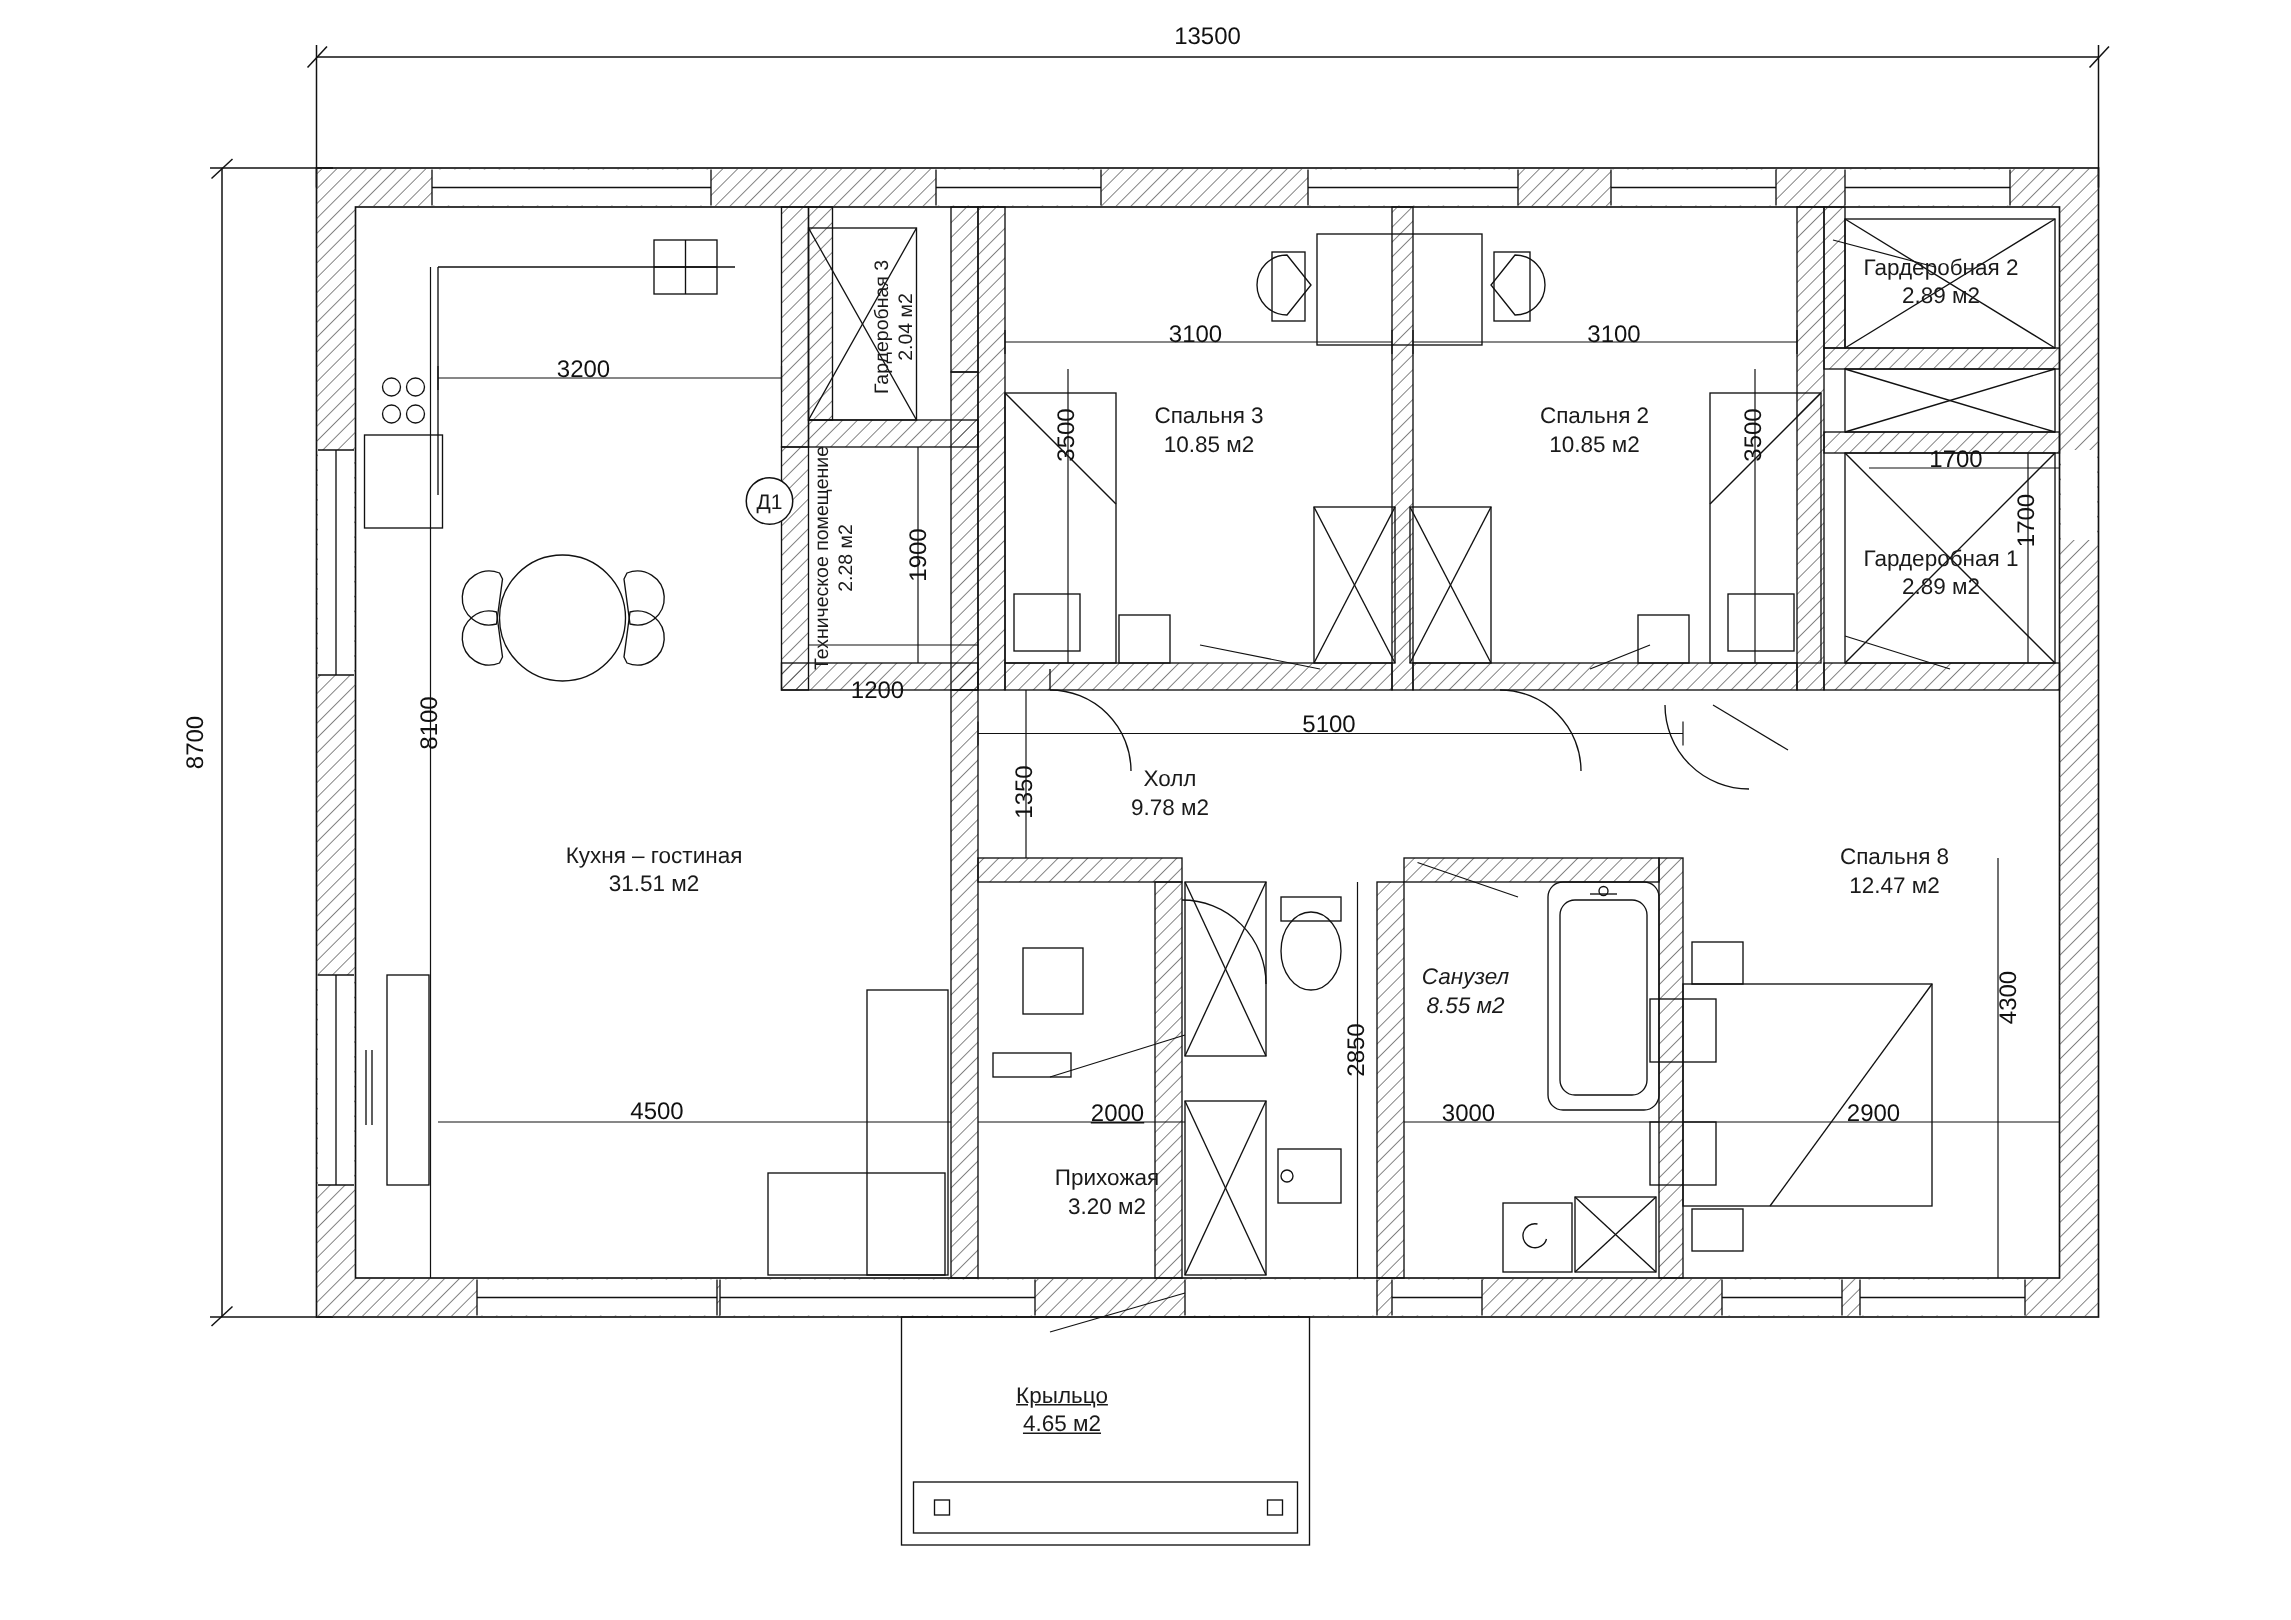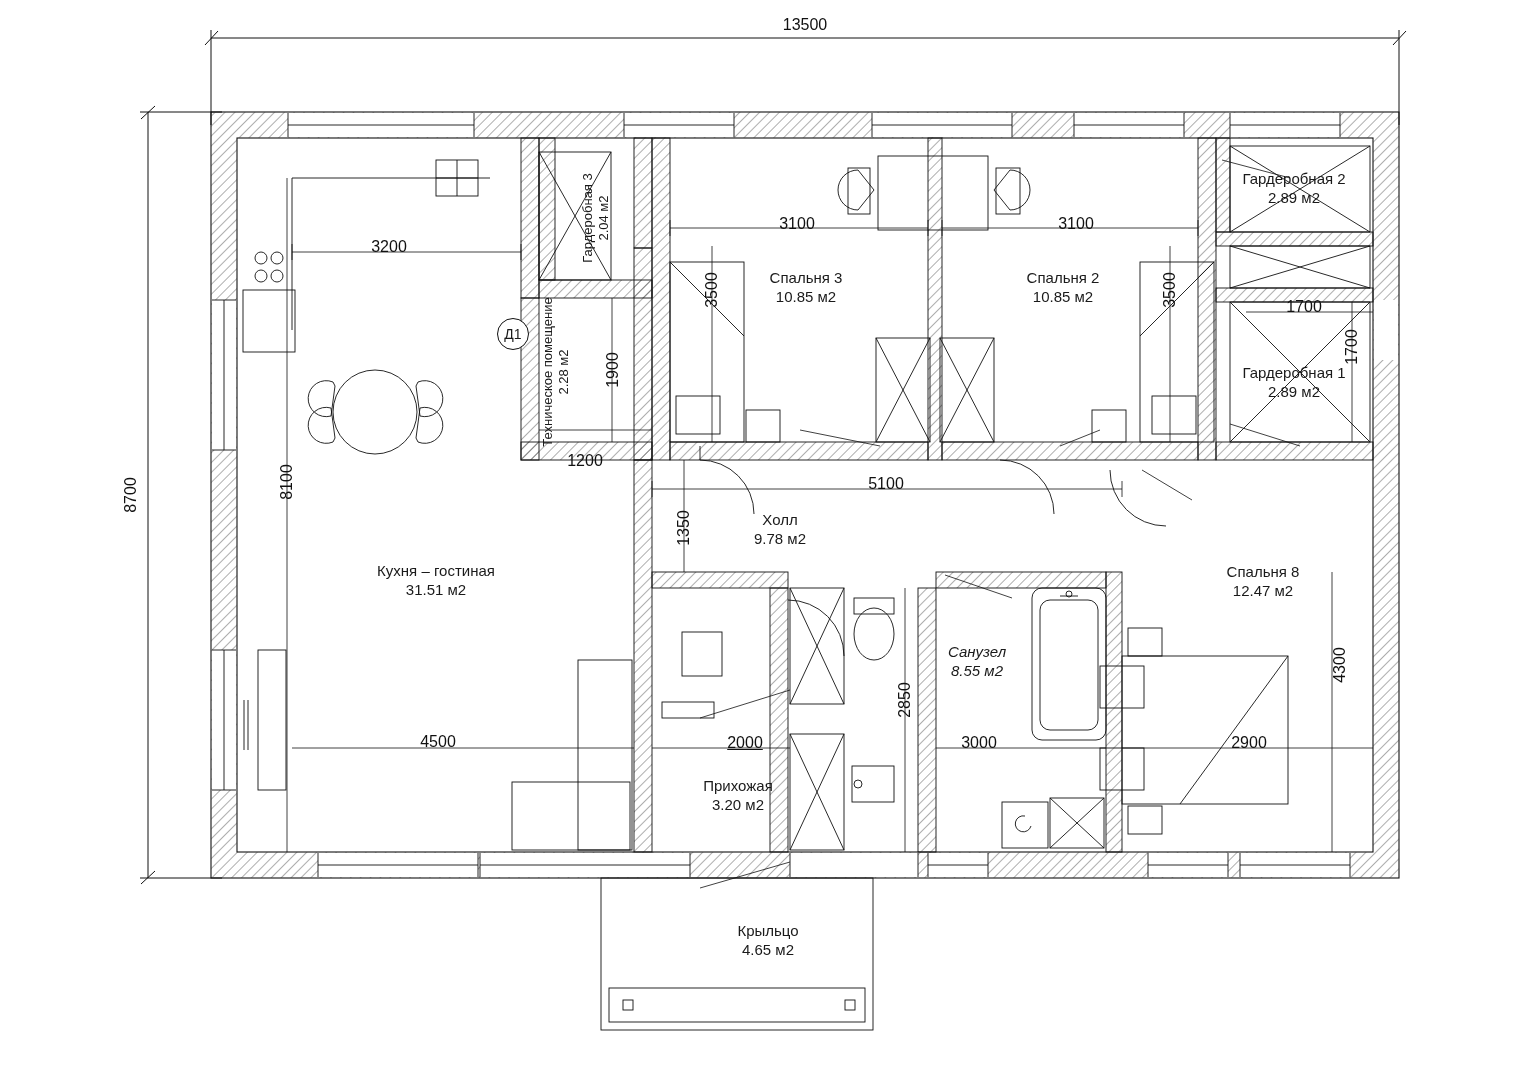--- a/index.html
+++ b/index.html
@@ -392,21 +392,21 @@
   <span class="a">12.47 м2</span>
 </div>
 <div class="rm" style="left:977px;top:661px;font-style:italic;">
   <span class="n">Санузел</span>
   <span class="a">8.55 м2</span>
 </div>
 <div class="rm" style="left:738px;top:795px;">
   <span class="n">Прихожая</span>
   <span class="a">3.20 м2</span>
 </div>
-<div class="rm" style="left:768px;top:940px;">
+<div class="rm" style="left:708px;top:940px;text-decoration:underline;">
   <span class="n">Крыльцо</span>
   <span class="a">4.65 м2</span>
 </div>
 
 <div class="rmv" style="left:596px;top:218px;">
   <span class="n">Гардеробная 3</span>
   <span class="a">2.04 м2</span>
 </div>
 <div class="rmv" style="left:556px;top:372px;">
   <span class="n">Техническое помещение</span>

